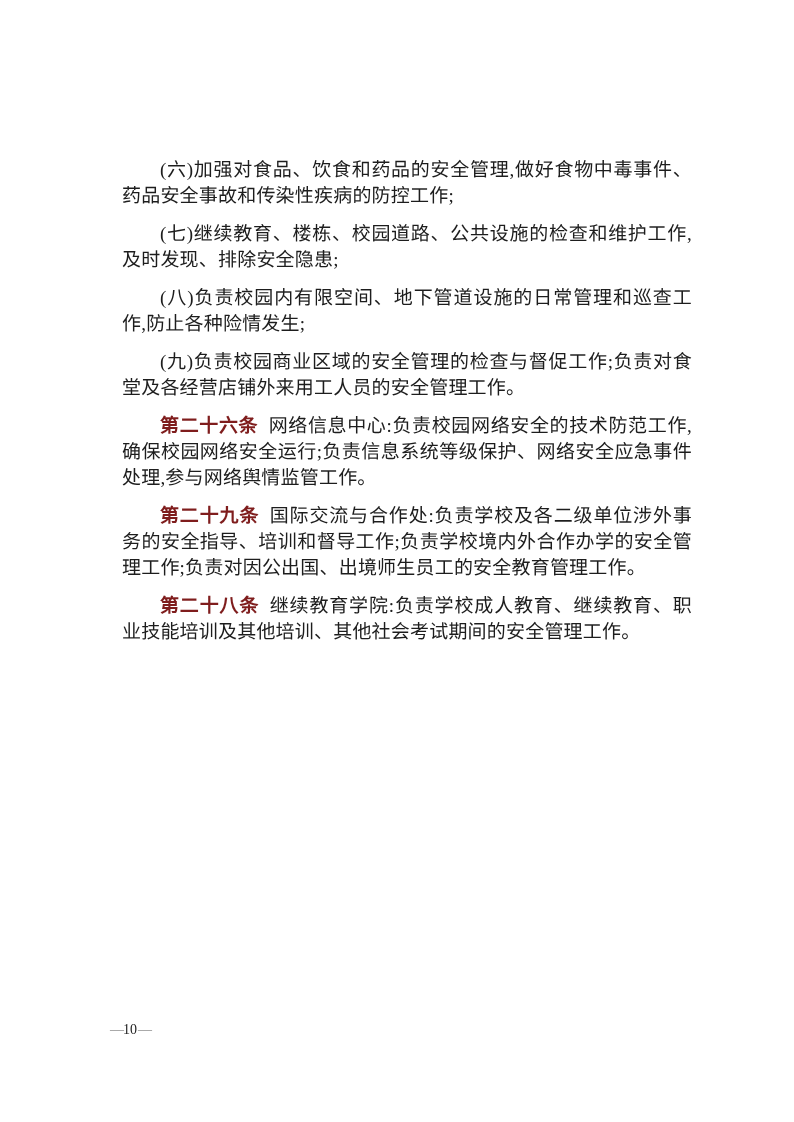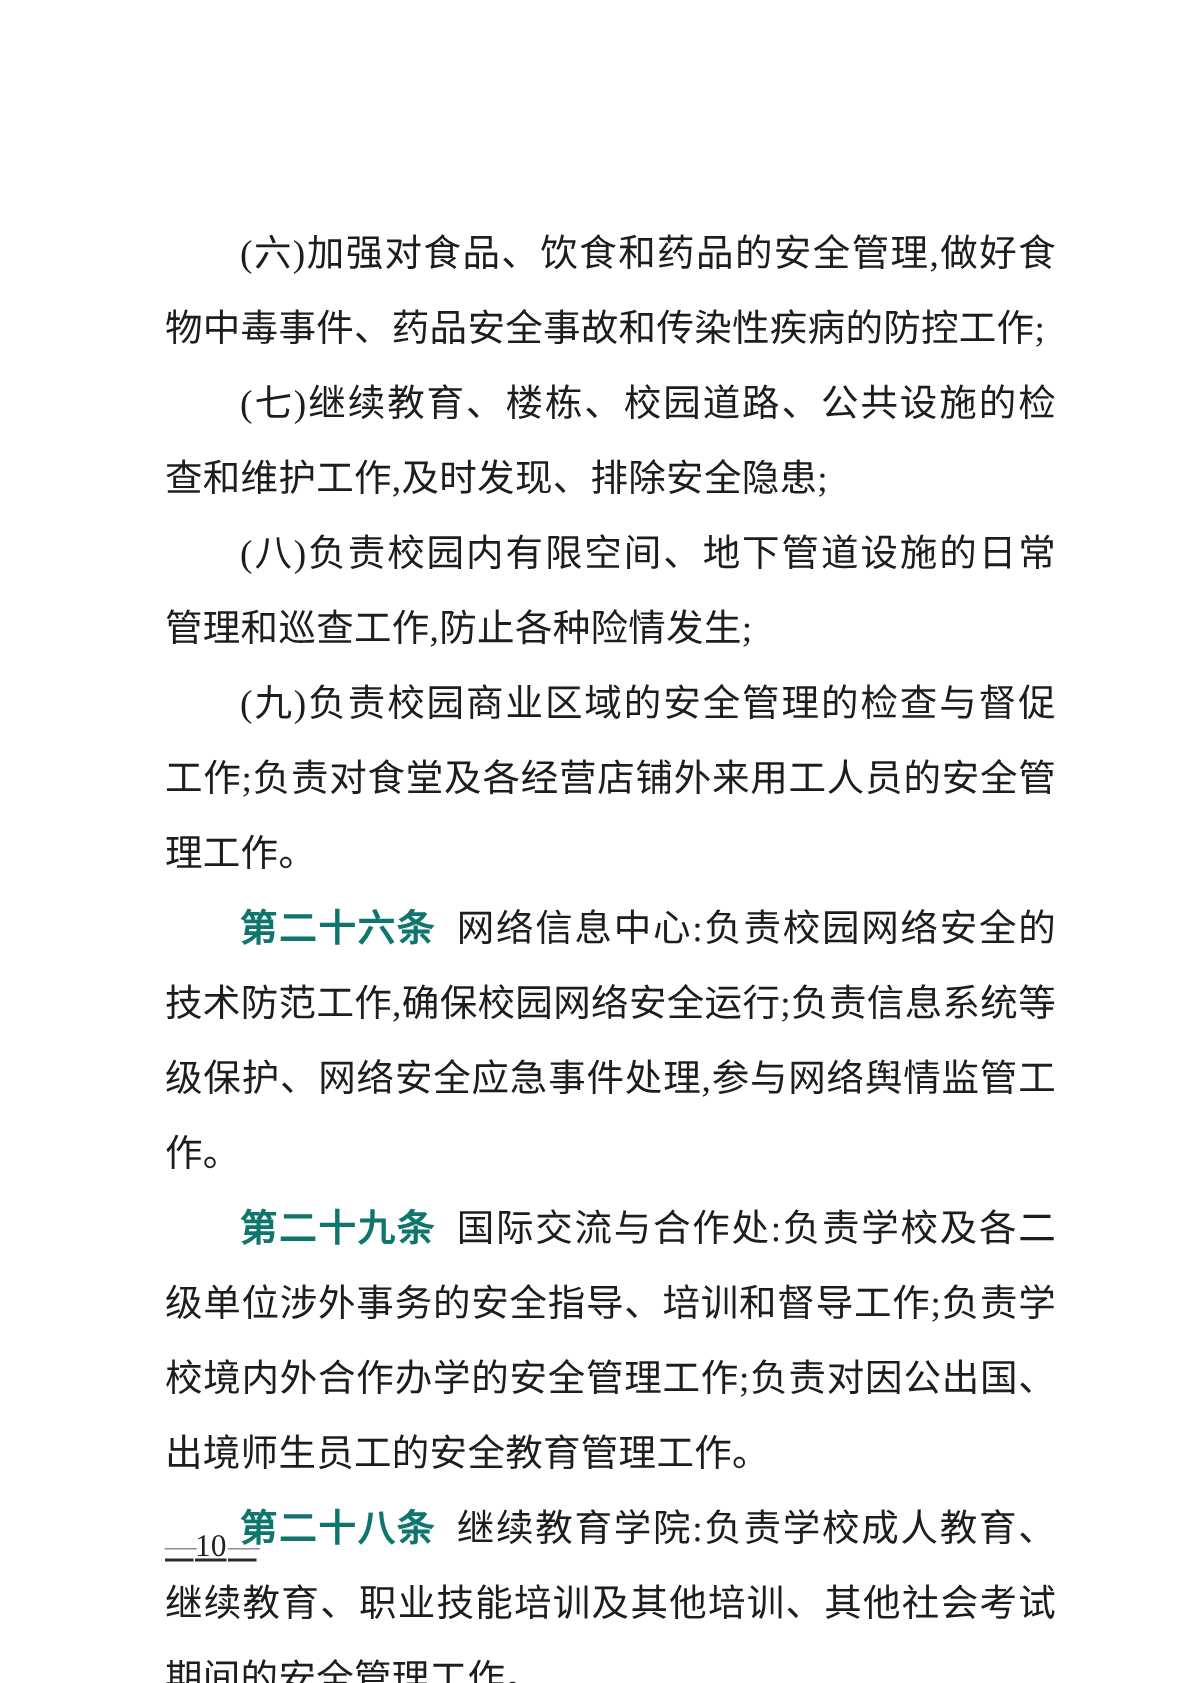--- a/index.html
+++ b/index.html
@@ -19,43 +19,42 @@
     inset: 0;
     background: #ffffff;
   }
   .doc-body {
     position: absolute;
     left: 110px;
     top: 145px;
     width: 594px;
   }
   .doc-body p {
-    margin: 0;
+    margin: 12px;
     padding: 0;
     text-indent: 2em;
     text-align: justify;
-    font-size: 25px;
-    line-height: 50px;
+    font-size: 19px;
+    line-height: 26px;
     color: #1d1d1d;
     letter-spacing: 0.2px;
   }
   .doc-body p strong {
     font-weight: 700;
     margin-right: 0.55em;
-    color: #0f766e;
+    color: #7f1d1d;
   }
   .footer {
     position: absolute;
     left: 110px;
     top: 1016px;
-    font-size: 21px;
+    font-size: 14px;
     line-height: 28px;
     color: #2a2a2a;
     white-space: nowrap;
-    text-decoration: underline;
   }
   .footer .dash {
     color: #8f8f8f;
     letter-spacing: -2px;
   }
   .footer .num {
     color: #222222;
     padding: 0 1px;
   }
 </style>

